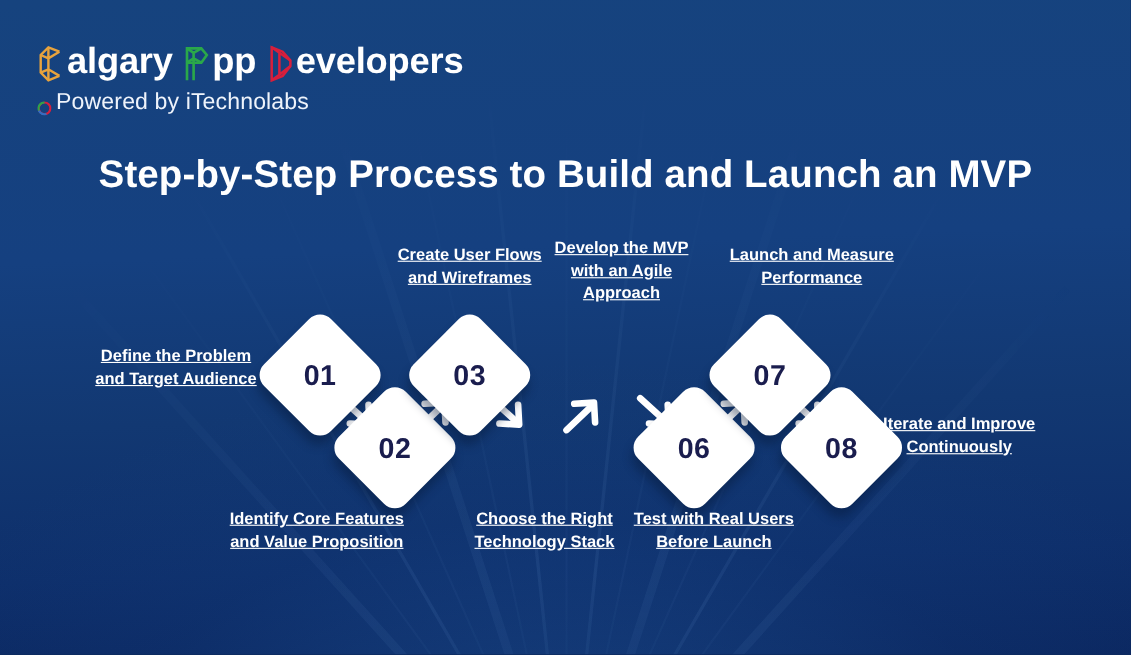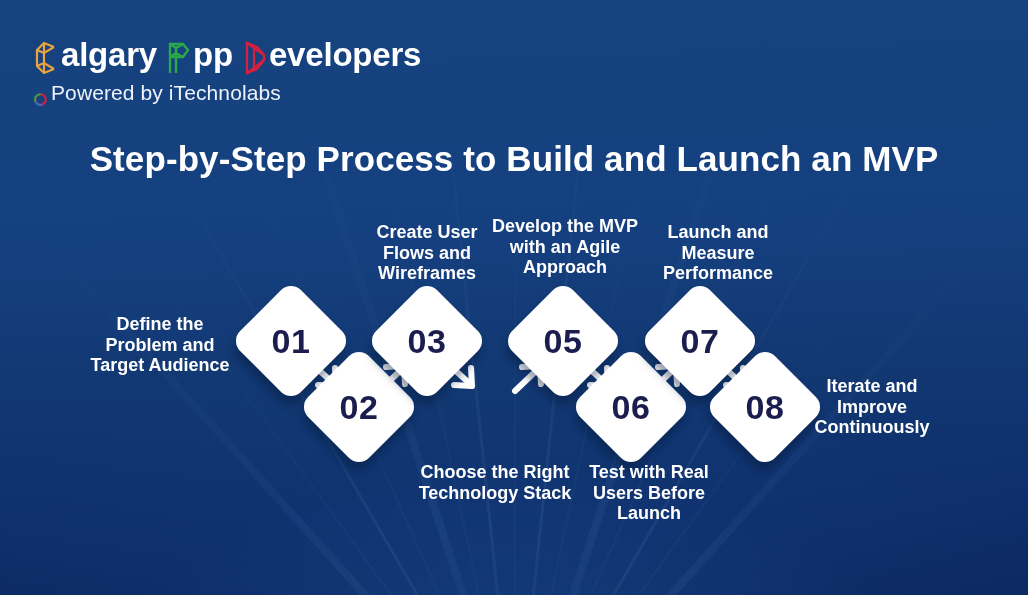--- a/index.html
+++ b/index.html
@@ -108,34 +108,35 @@
     border-radius: 14px;
     transform: rotate(45deg);
     box-shadow: 5px 7px 9px rgba(4,22,52,0.40);
   }
   .step-num {
     position: absolute;
     inset: 0;
     display: flex;
     align-items: center;
     justify-content: center;
-    font-size: 34px;
+    font-size: 26px;
     font-weight: 700;
     color: #1a1d4e;
     letter-spacing: 0.5px;
   }
 
   
   .caption {
     position: absolute;
     color: #ffffff;
-    font-size: 18px;
+    font-size: 15px;
     font-weight: 600;
     line-height: 20.5px;
     text-align: center;
+    text-decoration: underline;
   }
 
   
   .arrow {
     position: absolute;
     pointer-events: none;
   }
 </style>
 </head>
 <body>
@@ -259,46 +260,43 @@
   <div class="step" style="left:248px; top:298px;">
     <div class="diamond"></div>
     <div class="step-num">01</div>
   </div>
   <div class="caption" style="left:80px; top:314px; width:160px;">Define the Problem and Target Audience</div>
 
   <div class="step" style="left:316px; top:364px;">
     <div class="diamond"></div>
     <div class="step-num">02</div>
   </div>
+  <div class="caption" style="left:198px; top:462px; width:180px;">Identify Core Features and Value Proposition</div>
 
   <div class="step" style="left:384px; top:298px;text-decoration:underline;">
     <div class="diamond"></div>
     <div class="step-num">03</div>
   </div>
   <div class="caption" style="left:349px; top:222px; width:156px;">Create User Flows and Wireframes</div>
 
   <div class="caption" style="left:406px; top:462px; width:178px;">Choose the Right Technology Stack</div>
 
-  <div class="step" style="left:520px; top:298px;">
-    <div class="diamond"></div>
-    <div class="step-num">05</div>
-  </div>
   <div class="caption" style="left:489px; top:216px; width:152px;">Develop the MVP with an Agile Approach</div>
 
   <div class="step" style="left:588px; top:364px;">
     <div class="diamond"></div>
     <div class="step-num">06</div>
   </div>
   <div class="caption" style="left:568px; top:462px; width:162px;">Test with Real Users Before Launch</div>
 
   <div class="step" style="left:657px; top:298px;">
     <div class="diamond"></div>
     <div class="step-num">07</div>
   </div>
-  <div class="caption" style="left:641px; top:222px; width:154px;">Launch and Measure Performance</div>
+  <div class="caption" style="left:661px; top:222px; width:154px;">Launch and Measure Performance</div>
 
   <div class="step" style="left:722px; top:364px;">
     <div class="diamond"></div>
     <div class="step-num">08</div>
   </div>
   <div class="caption" style="left:798px; top:376px; width:148px;">Iterate and Improve Continuously</div>
 
 </div>
 
 </body></html>

